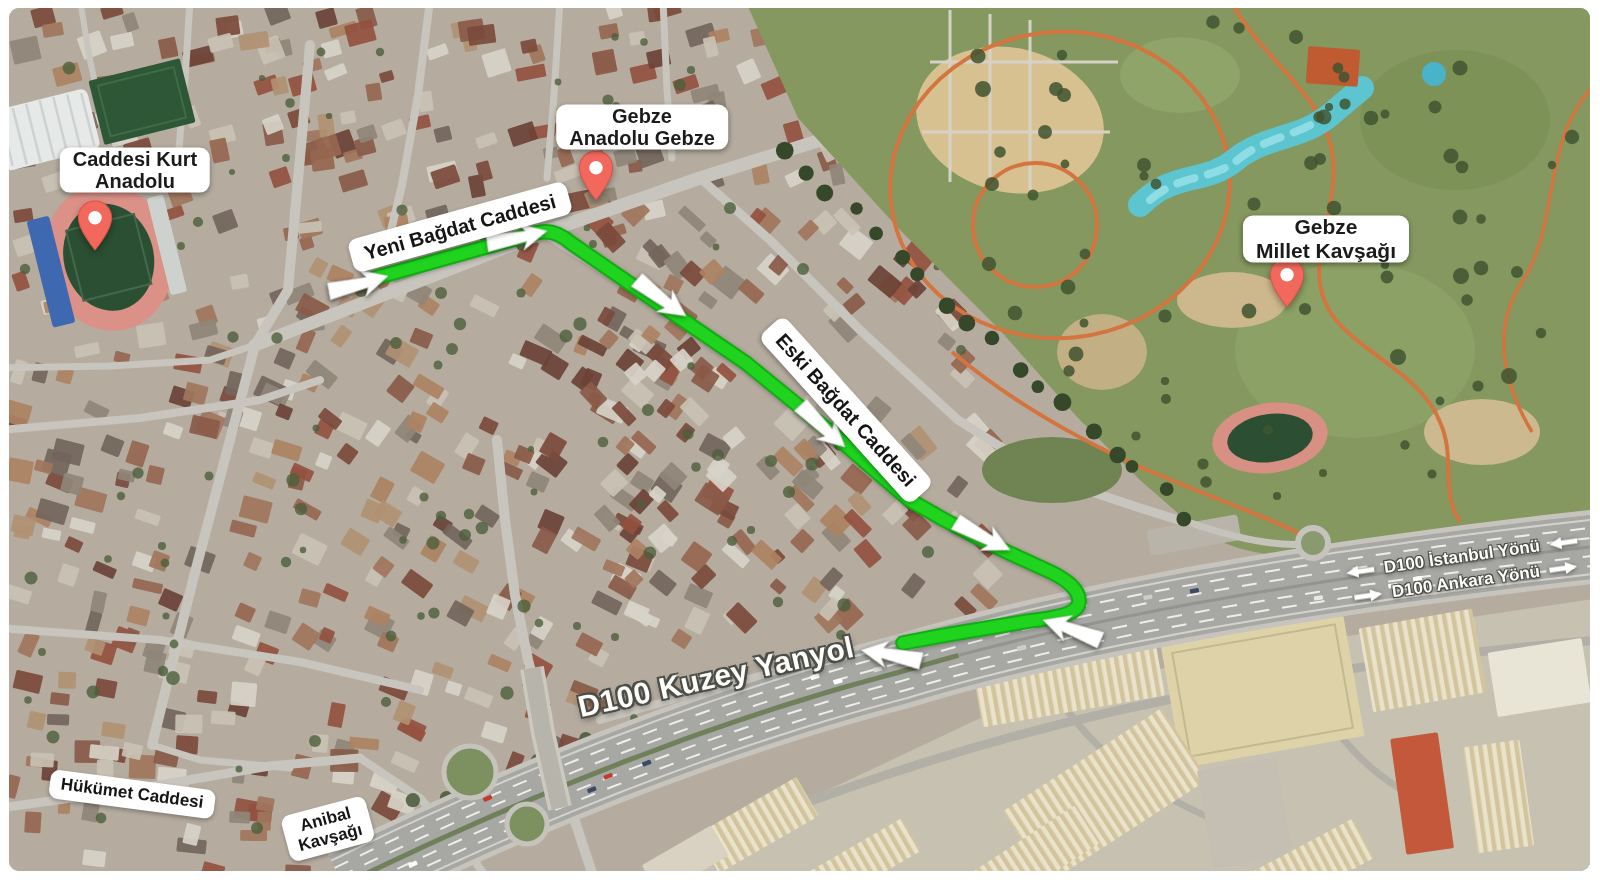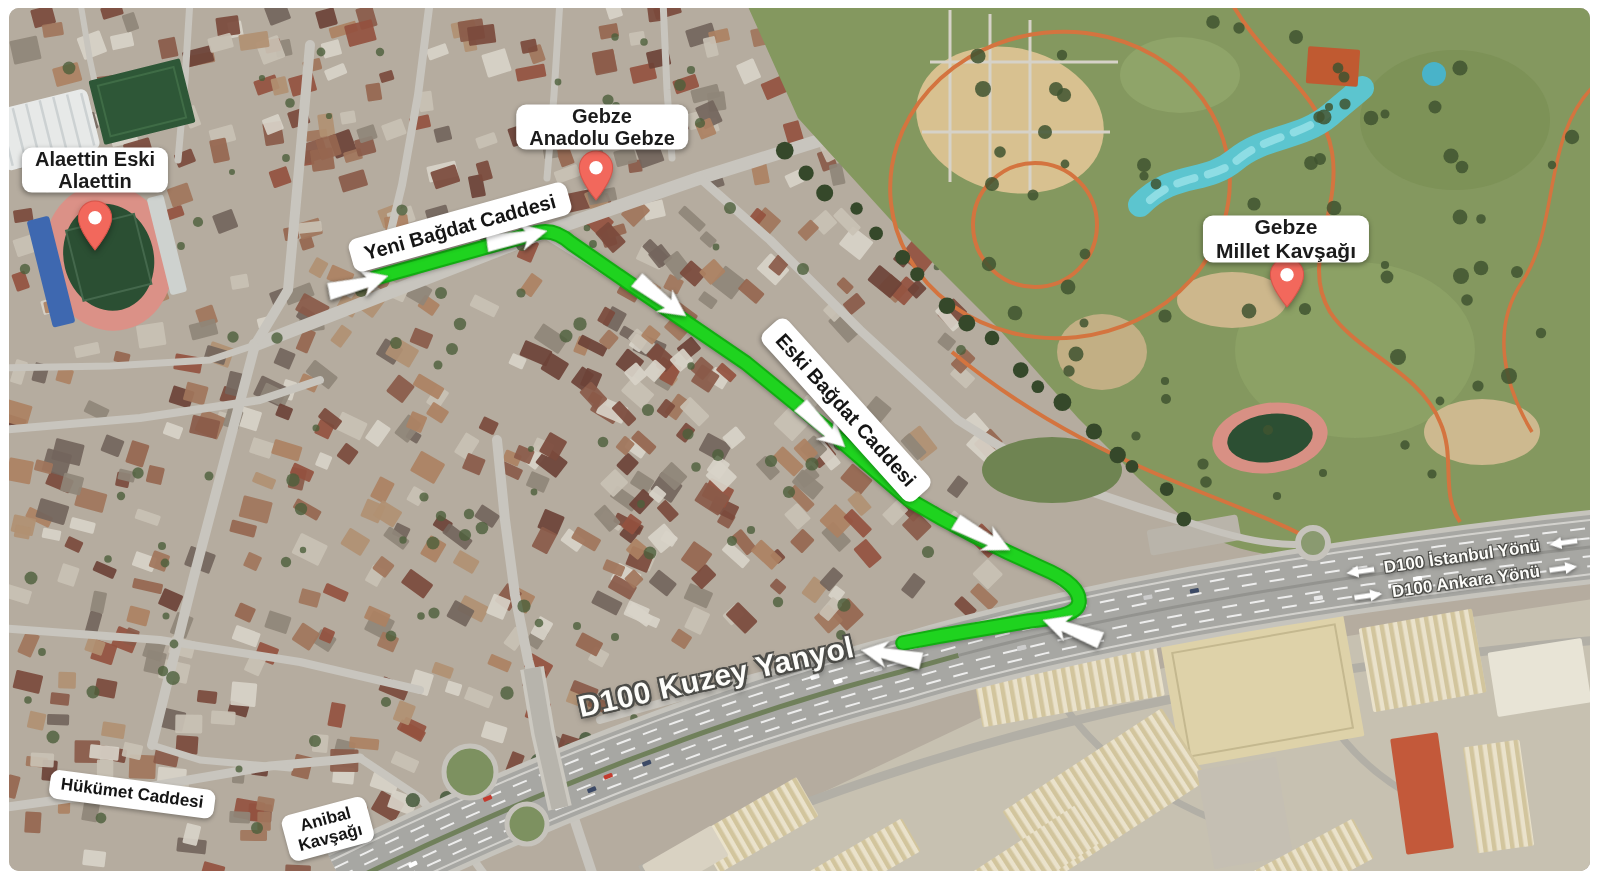--- a/index.html
+++ b/index.html
@@ -6,21 +6,21 @@
     font-family:"Liberation Sans","DejaVu Sans",sans-serif;}
   .frame{position:relative;width:1600px;height:885px;background:#fff;}
   .map{position:absolute;left:9px;top:8px;right:10px;bottom:14px;border-radius:10px;overflow:hidden;background:#b5ac9f;}
   .world{position:absolute;left:-9px;top:-8px;width:1600px;height:885px;}
   .world > svg{position:absolute;inset:0;z-index:1;}
   .overlay{position:absolute;inset:0;z-index:2;}
   
   .poi-box{position:absolute;transform:translate(-50%,-50%);background:#fff;color:#1b1b1b;
     font-weight:700;font-size:20px;line-height:1.12;text-align:center;padding:0 13px;
     border-radius:10px;box-shadow:0 2px 5px rgba(0,0,0,.35);display:flex;flex-direction:column;
-    align-items:center;white-space:nowrap;}
+    align-items:center;white-space:nowrap;margin-left:40px;}
   .poi-box.big{font-size:21px;}
   
   .street-box{position:absolute;transform:translate(-50%,-50%) rotate(var(--rot,0deg));background:#fff;
     color:#151515;font-weight:700;font-size:20px;line-height:1.1;padding:6px 14px;border-radius:9px;
     box-shadow:0 2px 4px rgba(0,0,0,.3);white-space:nowrap;text-align:center;}
   .street-box.small{font-size:17px;padding:5px 11px;}
   
   .hwy-label{position:absolute;transform:translate(-50%,-50%) rotate(var(--rot,0deg));color:#fdfdfa;
     font-weight:700;white-space:nowrap;
     text-shadow:-2px -2px 0 #4c4c48,2px -2px 0 #4c4c48,-2px 2px 0 #4c4c48,2px 2px 0 #4c4c48,0 3px 6px rgba(0,0,0,.55);}
@@ -1032,22 +1032,22 @@
             </svg>
         </div>
         <div class="pin" style="left:1287px;top:309px">
           <svg width="38" height="52" viewBox="0 0 36 50">
               <path d="M18 1 C9 1 2 8.2 2 17.2 C2 29 18 48 18 48 C18 48 34 29 34 17.2 C34 8.2 27 1 18 1 Z" fill="#f2685c" stroke="#d6544a" stroke-width="1"></path>
               <circle cx="18" cy="17" r="6.5" fill="#ffffff"></circle>
             </svg>
         </div>
 
         <div class="poi-box" style="left:95px;top:170px">
-          <span>Alaettin Eski</span>
-          <span>Alaettin</span>
+          <span>Caddesi Kurt</span>
+          <span>Anadolu</span>
         </div>
         <div class="poi-box" style="left:602px;top:127px">
           <span>Gebze</span>
           <span>Anadolu Gebze</span>
         </div>
         <div class="poi-box big" style="left:1286px;top:239px">
           <span>Gebze</span>
           <span>Millet Kavşağı</span>
         </div>
 

